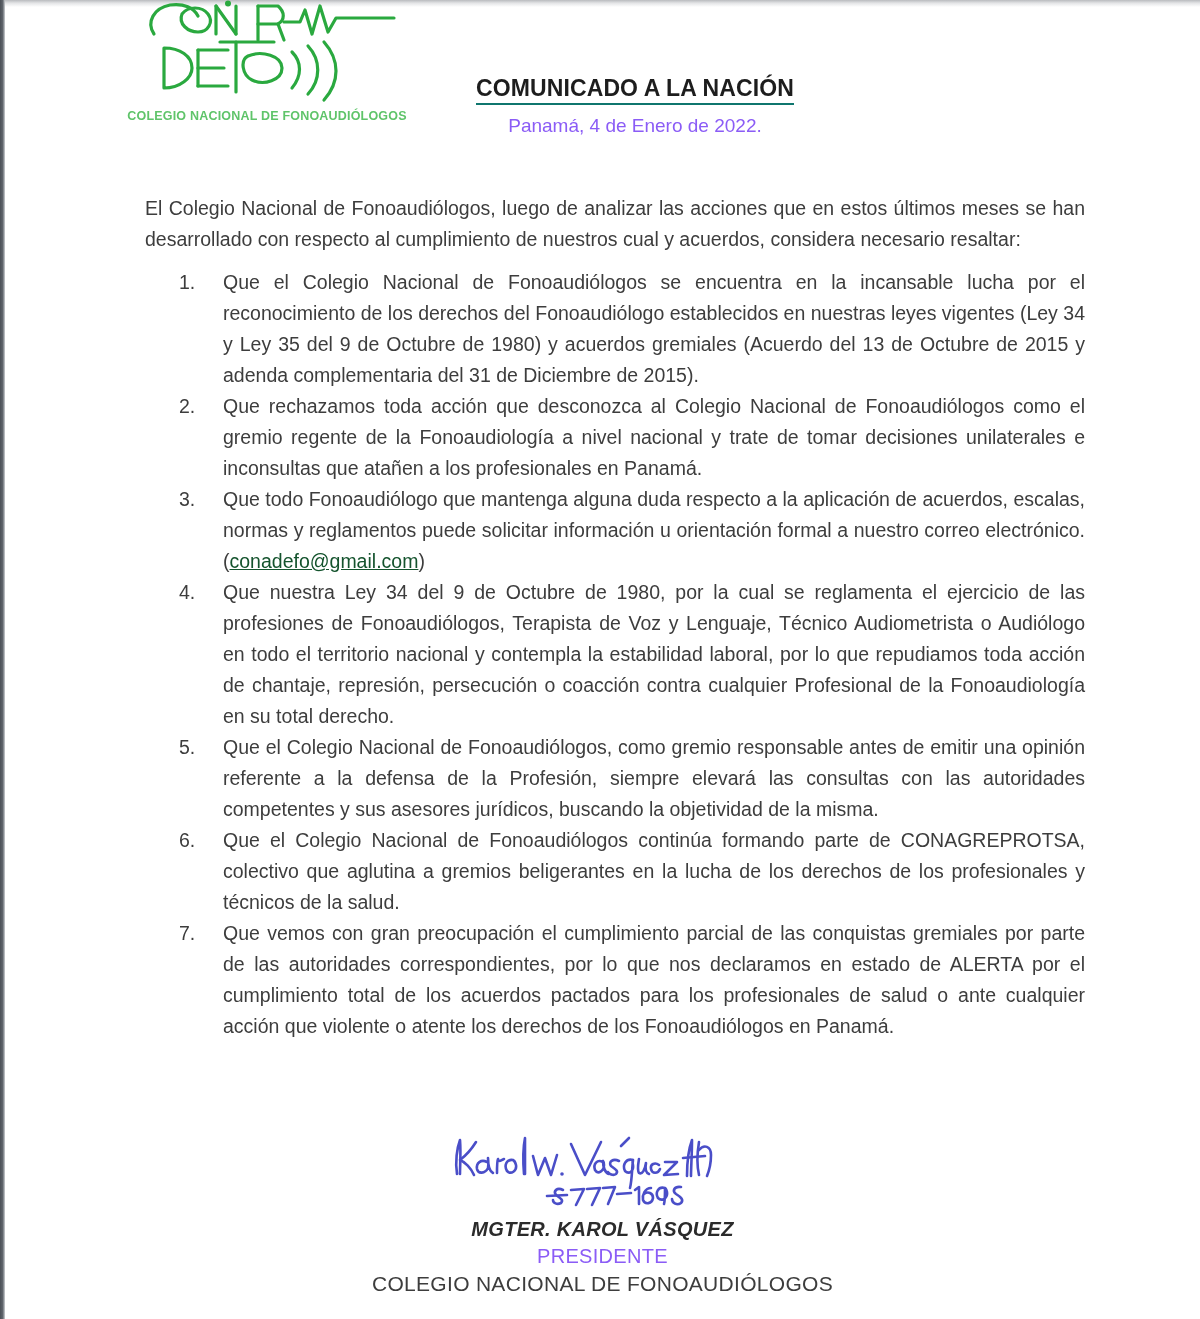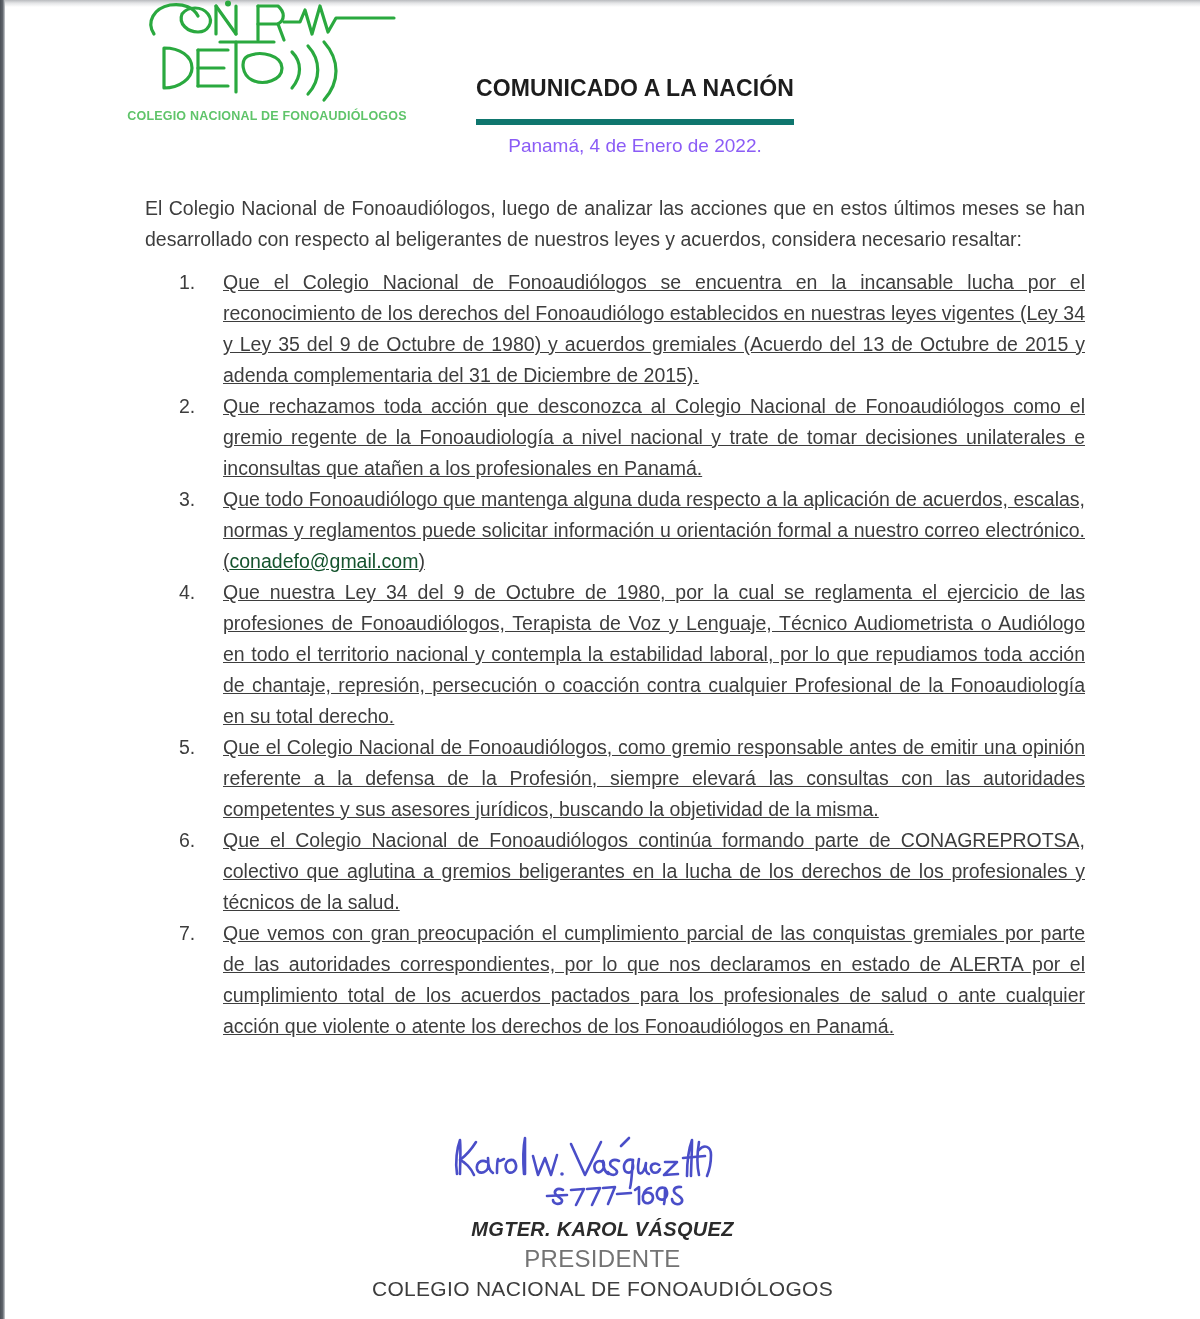--- a/index.html
+++ b/index.html
@@ -70,22 +70,22 @@
     top: 76px;
     width: 460px;
     text-align: center;
   }
   .doc-title {
     font-size: 23px;
     font-weight: bold;
     color: #1d1d1d;
     letter-spacing: 0.1px;
     display: inline-block;
-    border-bottom: 6px solid #0f766e;
-    padding-bottom: 18px;
+    border-bottom: 2px solid #0f766e;
+    padding-bottom: 2px;
     line-height: 1.1;
   }
   .doc-date {
     font-size: 19px;
     color: #8b5cf6;
     margin-top: 10px;
     line-height: 1.2;
   }
 
   
@@ -101,21 +101,20 @@
     line-height: 31px;
     text-align: justify;
     text-justify: inter-word;
   }
 
   ol.points {
     margin: 12px 115px 0 168px;
     padding: 0;
     list-style: none;
     counter-reset: pt;
-    text-decoration: underline;
   }
   ol.points > li {
     counter-increment: pt;
     position: relative;
     padding-left: 50px;
     font-size: 19.5px;
     line-height: 31px;
     text-align: justify;
     text-justify: inter-word;
     margin-bottom: 0px;
@@ -152,22 +151,22 @@
   .sign-name {
     font-size: 20px;
     font-weight: bold;
     font-style: italic;
     color: #2b2b2b;
     letter-spacing: 0.3px;
     margin-top: 2px;
     line-height: 1.35;
   }
   .sign-role {
-    font-size: 24px;
-    color: #737373;
+    font-size: 20px;
+    color: #8b5cf6;
     letter-spacing: 0.3px;
     line-height: 1.35;
   }
   .sign-org {
     font-size: 21px;
     color: #3d3d3d;
     letter-spacing: 0.3px;
     line-height: 1.35;
   }
 </style>
@@ -223,21 +222,21 @@
 
     <div class="title-block">
       <div class="doc-title">COMUNICADO A LA NACIÓN</div>
       <div class="doc-date">Panamá, 4 de Enero de 2022.</div>
     </div>
 
   </div>
 
   <div class="body-wrap">
 
-    <p class="intro">El Colegio Nacional de Fonoaudiólogos, luego de analizar las acciones que en estos últimos meses se han desarrollado con respecto al beligerantes de nuestros leyes y acuerdos, considera necesario resaltar:</p>
+    <p class="intro">El Colegio Nacional de Fonoaudiólogos, luego de analizar las acciones que en estos últimos meses se han desarrollado con respecto al cumplimiento de nuestros cual y acuerdos, considera necesario resaltar:</p>
 
     <ol class="points">
       <li>
         <span>Que el Colegio Nacional de Fonoaudiólogos se encuentra en la incansable lucha por el reconocimiento de los derechos del Fonoaudiólogo establecidos en nuestras leyes vigentes (Ley 34 y Ley 35 del 9 de Octubre de 1980) y acuerdos gremiales (Acuerdo del 13 de Octubre de 2015 y adenda complementaria del 31 de Diciembre de 2015).</span>
       </li>
       <li>
         <span>Que rechazamos toda acción que desconozca al Colegio Nacional de Fonoaudiólogos como el gremio regente de la Fonoaudiología a nivel nacional y trate de tomar decisiones unilaterales e inconsultas que atañen a los profesionales en Panamá.</span>
       </li>
       <li>
         <span>Que todo Fonoaudiólogo que mantenga alguna duda respecto a la aplicación de acuerdos, escalas, normas y reglamentos puede solicitar información u orientación formal a nuestro correo electrónico. (</span><a class="mail-link" href="#">conadefo@gmail.com</a><span>)</span>

